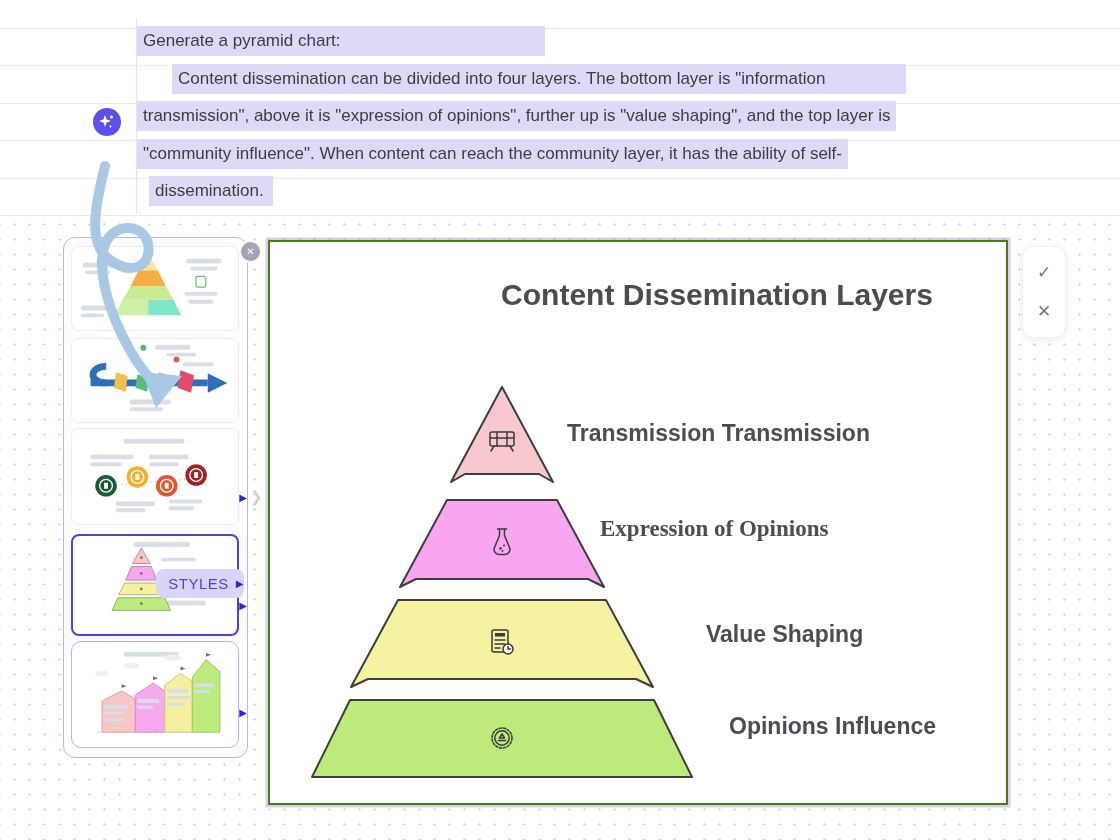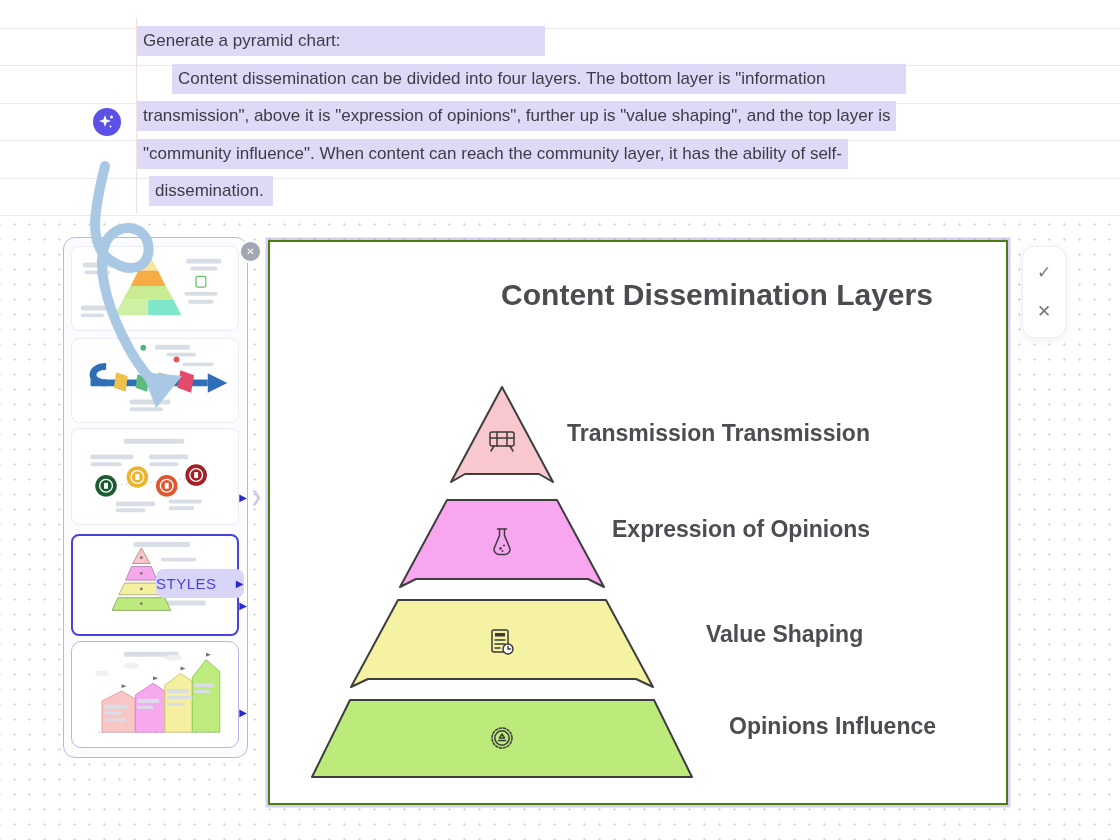--- a/index.html
+++ b/index.html
@@ -34,32 +34,32 @@
   .t3{top:190px;height:97px;}
   .t4{top:296px;height:102px;border:2px solid #4742e0;}
   .t5{top:403px;height:107px;border:1.5px solid #b9b4ec;border-radius:10px;}
   .play{position:absolute;color:#2a2ad0;font-size:10px;right:0px;z-index:5;line-height:1;}
   .p1{top:255px;}.p2{top:363px;}.p3{top:470px;}
   .close-btn{position:absolute;left:175px;top:2px;width:19px;height:19px;border-radius:50%;
              background:#a2a7b3;color:#fff;font-size:10px;display:flex;align-items:center;
              justify-content:center;border:2px solid #fff;box-sizing:content-box;padding:0;cursor:pointer;z-index:6;}
   .styles-pill{position:absolute;left:92px;top:331px;width:88px;height:29px;background:#d9d5f6;
                border-radius:8px;color:#4b43e8;font-size:15px;display:flex;align-items:center;
-               justify-content:space-between;gap:7px;z-index:6;letter-spacing:.5px;cursor:pointer;}
+               justify-content:flex-end;gap:7px;z-index:6;letter-spacing:.5px;cursor:pointer;}
   .styles-pill .play{position:static;}
   .chev{position:absolute;left:250px;top:488px;color:#cccdea;font-size:15px;z-index:2;}
   
   .canvas{position:absolute;left:268px;top:240px;width:740px;height:565px;background:#fff;
           border:2px solid #4d7c0f;box-shadow:0 0 0 2.5px rgba(140,130,240,.38);z-index:2;box-sizing:border-box;}
   .chart-title{position:absolute;left:158px;right:0;top:36px;text-align:center;font-size:30px;
                font-weight:bold;color:#4b4b50;}
   .pyr-svg{position:absolute;inset:0;}
   .pyr-label{position:absolute;font-size:23px;font-weight:bold;color:#4c4c52;white-space:nowrap;}
   .lab0{left:297px;top:178px;}
-  .lab1{left:342px;top:274px;}
+  .lab1{left:330px;top:274px;font-family:Liberation Serif, serif;}
   .lab2{left:404px;top:379px;margin-left:32px;}
   .lab3{left:459px;top:471px;}
   
   .actions{position:absolute;left:1022px;top:246px;width:42px;height:90px;background:#fff;
            border:1px solid #f0f0f6;border-radius:12px;box-shadow:0 2px 8px rgba(80,80,120,.10);
            display:flex;flex-direction:column;align-items:center;justify-content:space-evenly;z-index:3;}
   .actions button{background:none;border:none;color:#75787f;font-size:17px;cursor:pointer;padding:2px 6px;}
   .bars rect{fill:#d9dde6;}
 </style>
 </head>

